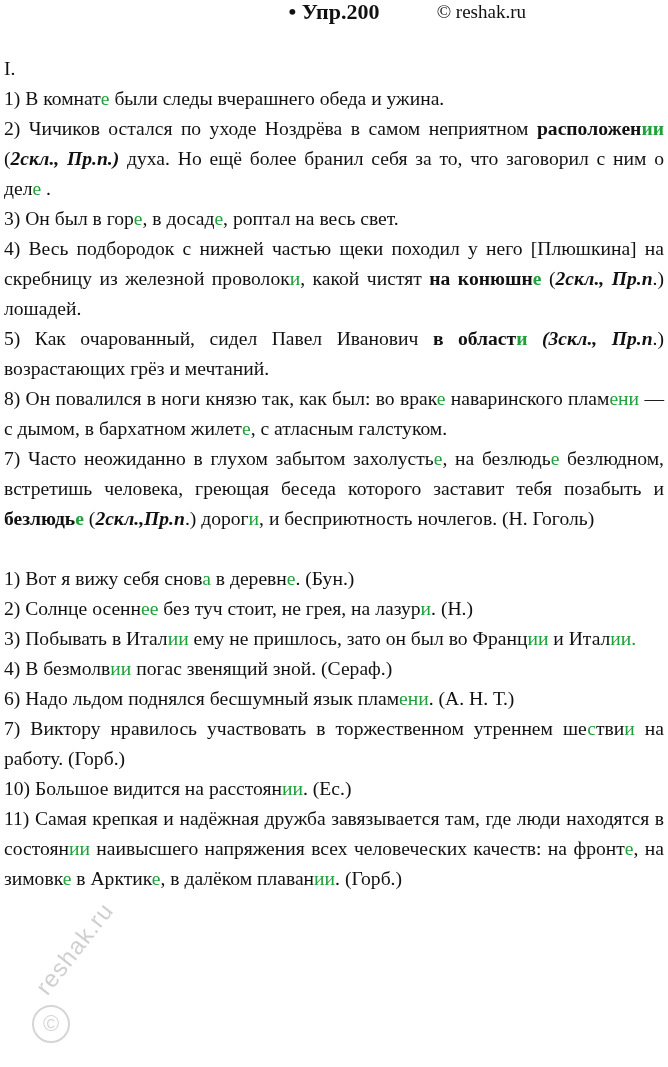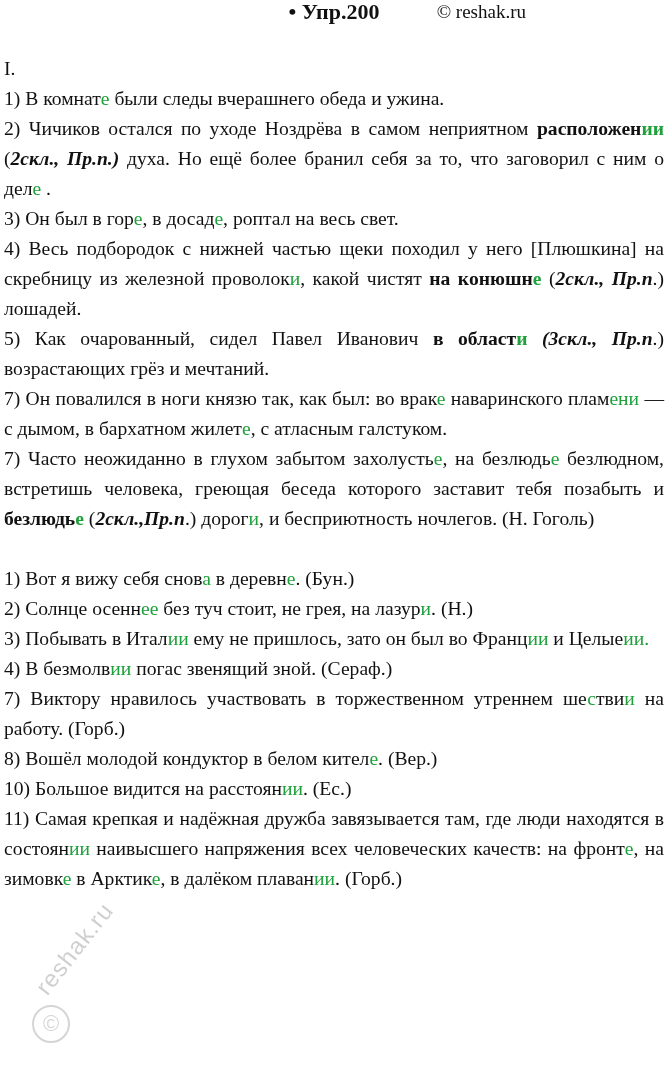--- a/index.html
+++ b/index.html
@@ -52,33 +52,33 @@
 
 <div class="content">
   <div>
     <p class="section-label">I.</p>
     <div>
         <p class="item last-in-line"><span>1) В комнат</span><span class="hl">е</span><span> были следы вчерашнего обеда и ужина.</span></p>
         <p class="item last-in-line"><span>2) Чичиков остался по уходе Ноздрёва в самом неприятном </span><span class="b">расположен</span><span class="hl b">ии</span><span> (</span><span class="bi">2скл., Пр.п.)</span><span> духа. Но ещё более бранил себя за то, что заговорил с ним о дел</span><span class="hl">е</span><span> .</span></p>
         <p class="item last-in-line"><span>3) Он был в гор</span><span class="hl">е</span><span>, в досад</span><span class="hl">е</span><span>, роптал на весь свет.</span></p>
         <p class="item last-in-line"><span>4) Весь подбородок с нижней частью щеки походил у него [Плюшкина] на скребницу из железной проволок</span><span class="hl">и</span><span>, какой чистят </span><span class="b">на конюшн</span><span class="hl b">е</span><span> (</span><span class="bi">2скл., Пр.п</span><span>.) лошадей.</span></p>
         <p class="item last-in-line"><span>5) Как очарованный, сидел Павел Иванович </span><span class="b">в област</span><span class="hl b">и</span><span> </span><span class="bi">(3скл., Пр.п</span><span>.) возрастающих грёз и мечтаний.</span></p>
-        <p class="item last-in-line"><span>7) Он повалился в ноги князю так, как был: во врак</span><span class="hl">е</span><span>  наваринского плам</span><span class="hl">ени</span><span> — с дымом, в бархатном жилет</span><span class="hl">е</span><span>, с атласным галстуком.</span></p>
+        <p class="item last-in-line"><span>8) Он повалился в ноги князю так, как был: во врак</span><span class="hl">е</span><span>  наваринского плам</span><span class="hl">ени</span><span> — с дымом, в бархатном жилет</span><span class="hl">е</span><span>, с атласным галстуком.</span></p>
         <p class="item last-in-line"><span>7) Часто неожиданно в глухом забытом захолусть</span><span class="hl">е</span><span>, на безлюдь</span><span class="hl">е</span><span> безлюдном, встретишь человека, греющая беседа которого заставит тебя позабыть и </span><span class="b">безлюдь</span><span class="hl b">е</span><span> (</span><span class="bi">2скл.,Пр.п</span><span>.) дорог</span><span class="hl">и</span><span>, и бесприютность ночлегов. (Н. Гоголь)</span></p>
       </div>
   </div>
   <div class="gap"></div>
   <div>
     <div>
         <p class="item last-in-line"><span>1) Вот я вижу себя снов</span><span class="hl">а</span><span>  в деревн</span><span class="hl">е</span><span>. (Бун.)</span></p>
         <p class="item last-in-line"><span>2) Солнце осенн</span><span class="hl">ее</span><span> без туч стоит, не грея, на лазур</span><span class="hl">и</span><span>. (Н.)</span></p>
-        <p class="item last-in-line"><span>3) Побывать в Итал</span><span class="hl">ии</span><span> ему не пришлось, зато он был во Франц</span><span class="hl">ии</span><span> и Целые</span><span class="hl">ии.</span></p>
+        <p class="item last-in-line"><span>3) Побывать в Итал</span><span class="hl">ии</span><span> ему не пришлось, зато он был во Франц</span><span class="hl">ии</span><span> и Итал</span><span class="hl">ии.</span></p>
         <p class="item last-in-line"><span>4) В безмолв</span><span class="hl">ии</span><span> погас звенящий зной. (Сераф.)</span></p>
+        <p class="item last-in-line"><span>6) Надо льдом поднялся бесшумный язык плам</span><span class="hl">ени</span><span>. (А. Н. Т.)</span></p>
         <p class="item last-in-line"><span>7) Виктору нравилось участвовать в торжественном утреннем ше</span><span class="hl">с</span><span>тви</span><span class="hl">и</span><span> на работу. (Горб.)</span></p>
-        <p class="item last-in-line"><span>8) Вошёл молодой кондуктор в белом кител</span><span class="hl">е</span><span>. (Вер.)</span></p>
         <p class="item last-in-line"><span>10) Большое видится на расстоян</span><span class="hl">ии</span><span>. (Ес.)</span></p>
         <p class="item last-in-line"><span>11) Самая крепкая и надёжная дружба завязывается там, где люди находятся в состоян</span><span class="hl">ии</span><span> наивысшего напряжения всех человеческих качеств: на фронт</span><span class="hl">е</span><span>, на зимовк</span><span class="hl">е</span><span> в Арктик</span><span class="hl">е</span><span>, в далёком плаван</span><span class="hl">и</span><span class="hl">и</span><span>. (Горб.)</span></p>
       </div>
   </div>
 </div>
 
 <div class="watermark">
   <span class="wm-text">reshak.ru</span>
   <span class="wm-c">©</span>
 </div>

